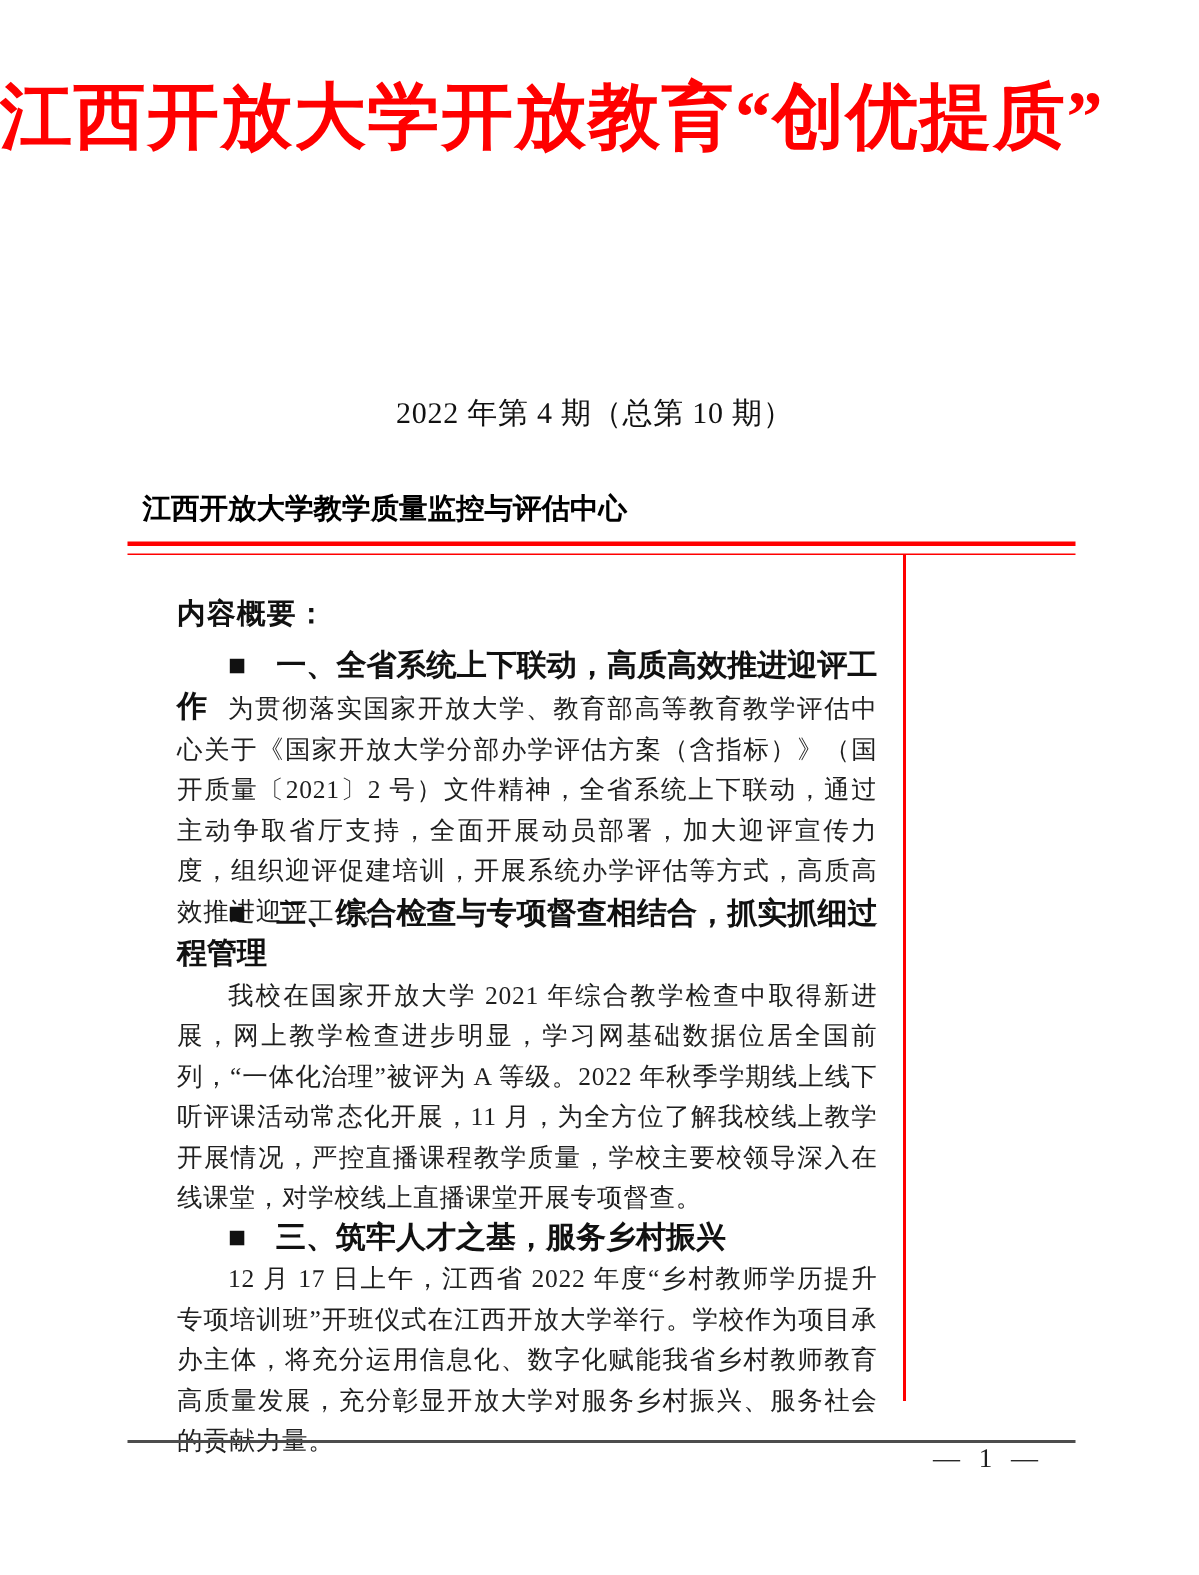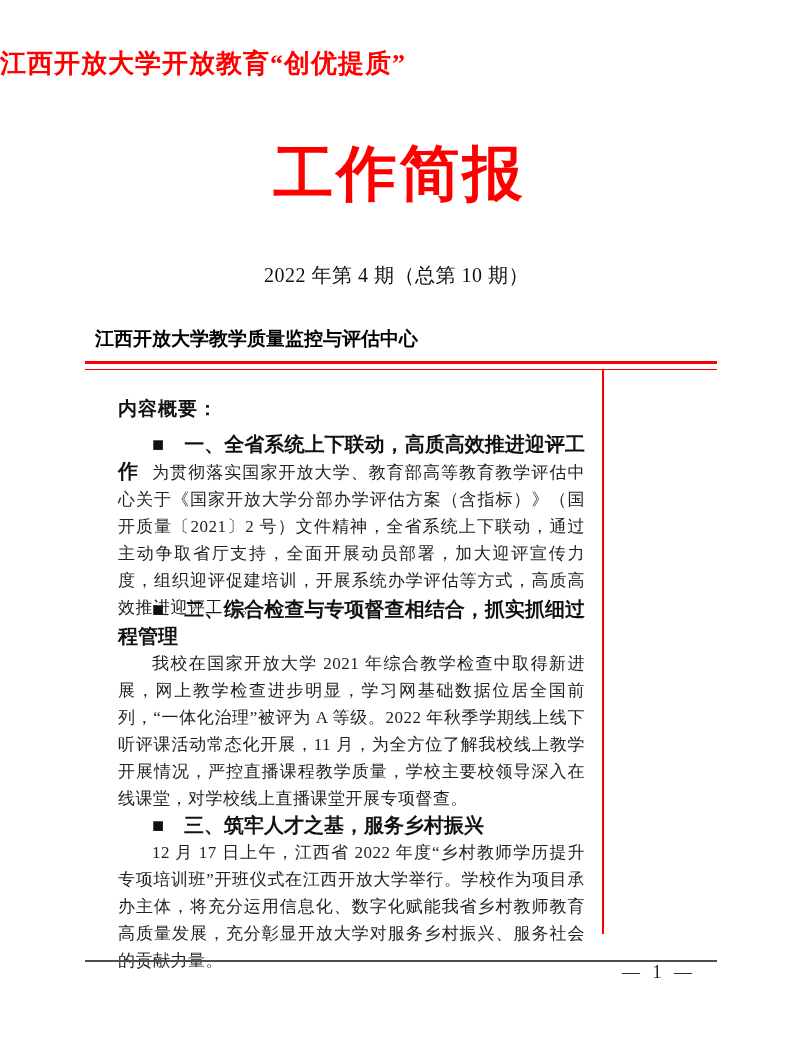--- a/index.html
+++ b/index.html
@@ -14,24 +14,25 @@
     background: #ffffff;
     overflow: hidden;
     font-family: "Liberation Serif", serif;
     color: #1f1f1f;
   }
   .masthead-line1 {
     position: absolute;
     top: 46px;
     left: 0;
     width: 705px;
+    text-align: center;
     color: #ff0000;
     font-family: "Liberation Serif", serif;
     font-weight: bold;
-    font-size: 26px;
+    font-size: 48px;
     letter-spacing: 1px;
     white-space: nowrap;
   }
   .masthead-line2 {
     position: absolute;
     top: 134px;
     left: 0;
     width: 799px;
     text-align: center;
     color: #ff0000;
@@ -156,21 +157,20 @@
     white-space: nowrap;
   }
 </style>
 </head>
 <body>
 
 <div class="page">
 
   <div class="masthead-line1">江西开放大学开放教育“创优提质”</div>
 
-  <div class="masthead-line2">工作简报</div>
 
   <div class="issue-line">2022 年第 4 期（总第 10 期）</div>
 
   <div class="pub-row">
     <span class="pub-org">江西开放大学教学质量监控与评估中心</span>
   </div>
 
   <div class="double-rule"></div>
 
   <div class="vrule"></div>

